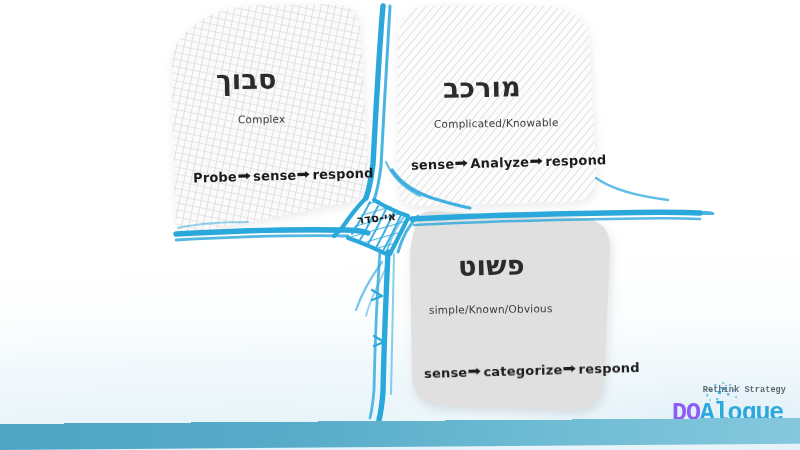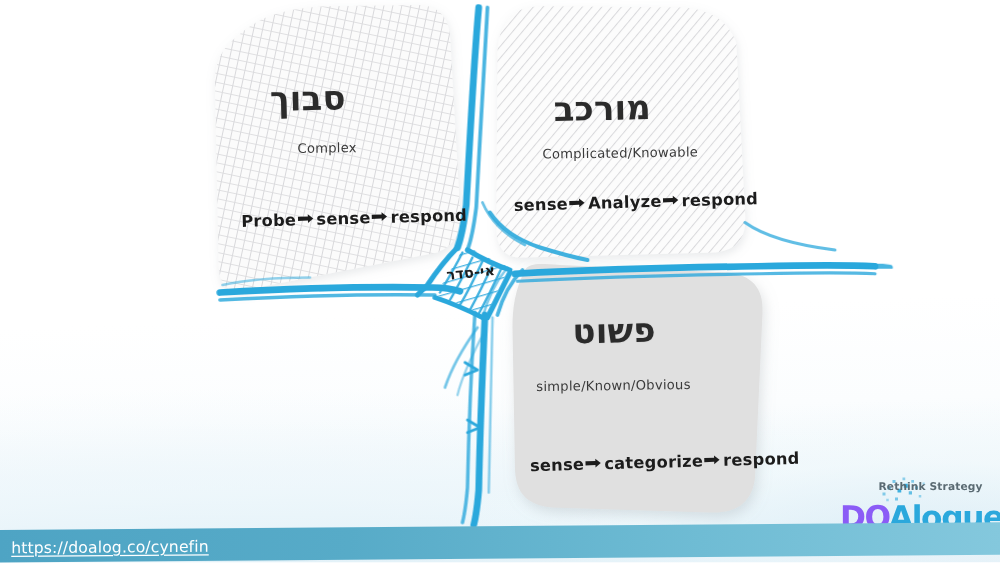--- a/index.html
+++ b/index.html
@@ -122,20 +122,21 @@
     transform: skewY(-0.45deg);
   }
 
   
   #logo {
     position: absolute;
     right: 6px;
     bottom: 26px;
     width: 124px;
     height: 46px;
+    font-family: Liberation Mono, monospace;
   }
   #logo-tag {
     position: absolute;
     right: 8px;
     top: 7px;
     font-size: 8.5px;
     color: #5a6a72;
     font-weight: 600;
     letter-spacing: .1px;
     white-space: nowrap;
@@ -320,17 +321,14 @@
         <rect x="5" y="19" width="2" height="2" opacity=".4"></rect>
         <rect x="12" y="18" width="2.4" height="2.4" opacity=".6"></rect>
         <rect x="34" y="6" width="1.8" height="1.8" opacity=".4"></rect>
       </g>
     </svg>
     <div id="logo-tag">Rethink Strategy</div>
     <div id="logo-word"><span class="dark">DO</span><span class="blue">Alogue</span></div>
   </div>
 
   <div id="urlbar"></div>
-  <div id="urlbar-inner">
-    <span id="url-text">https://doalog.co/cynefin</span>
-  </div>
 
 </div>
 
 </body></html>

